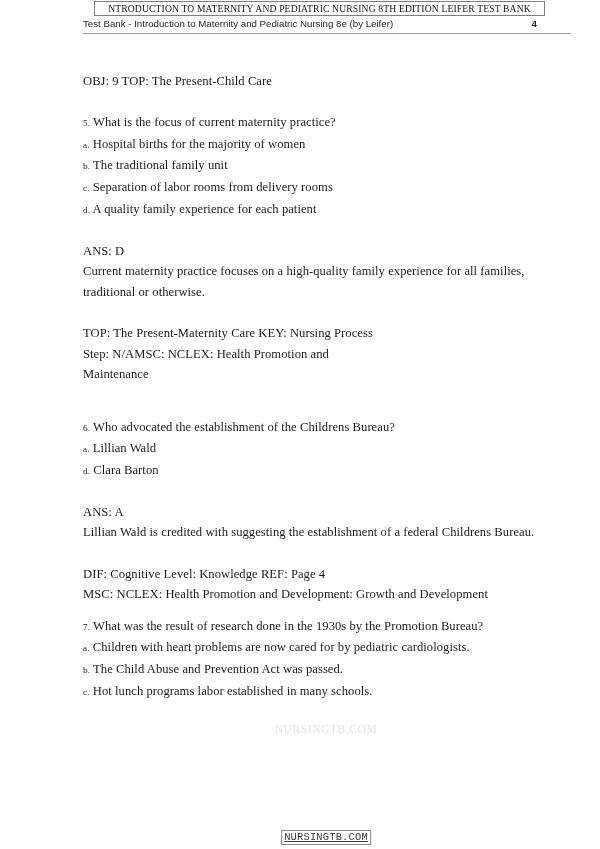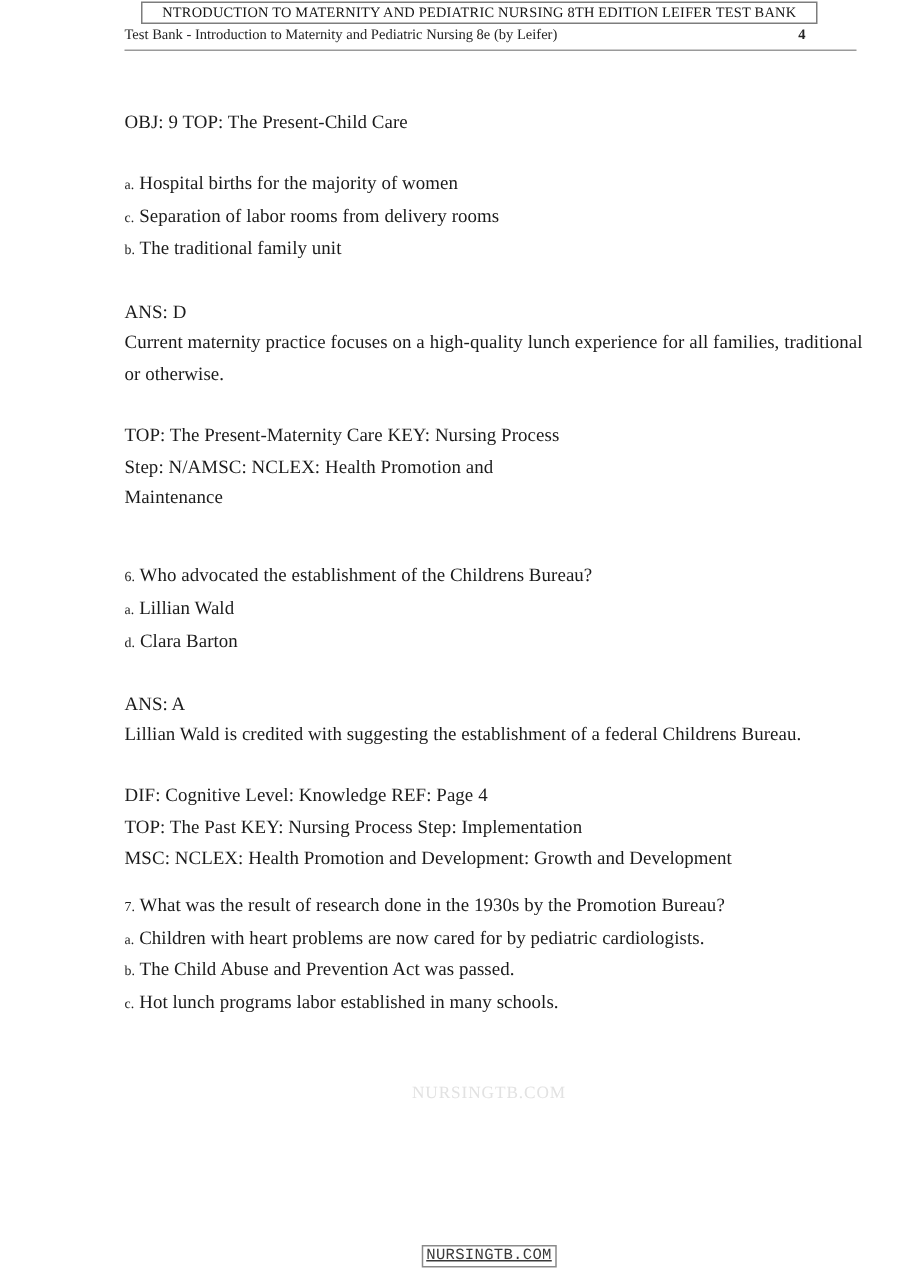--- a/index.html
+++ b/index.html
@@ -36,21 +36,21 @@
     text-align: center;
   }
 
   .running-head {
     position: absolute;
     left: 57px;
     top: 17px;
     width: 488px;
     height: 16px;
     border-bottom: 1px solid #9a9a9a;
-    font-family: Liberation Serif, serif;
+    font-family: Liberation Sans, sans-serif;
     font-size: 9.7px;
     line-height: 14px;
     color: #242424;
     white-space: nowrap;
   }
   .running-head .rh-label {
     position: absolute;
     left: 0;
     top: 0;
   }
@@ -126,36 +126,44 @@
     <span class="rh-page">4</span>
   </div>
 
   <div class="body">
 
     <div class="line">OBJ: 9 TOP: The Present-Child Care</div>
 
     <div class="blank"></div>
 
     <div class="line">
+      <span class="marker">5.</span>
+      <span>What is the focus of current maternity practice?</span>
+    </div>
+    <div class="line">
       <span class="marker">a.</span>
       <span>Hospital births for the majority of women</span>
     </div>
     <div class="line">
+      <span class="marker">b.</span>
+      <span>The traditional family unit</span>
+    </div>
+    <div class="line">
       <span class="marker">c.</span>
       <span>Separation of labor rooms from delivery rooms</span>
     </div>
     <div class="line">
-      <span class="marker">b.</span>
-      <span>The traditional family unit</span>
+      <span class="marker">d.</span>
+      <span>A quality family experience for each patient</span>
     </div>
 
     <div class="blank"></div>
 
     <div class="line">ANS: D</div>
-    <div class="line wrap">Current maternity practice focuses on a high-quality lunch experience for all families, traditional or otherwise.</div>
+    <div class="line wrap">Current maternity practice focuses on a high-quality family experience for all families, traditional or otherwise.</div>
 
     <div class="blank"></div>
 
     <div class="line">TOP: The Present-Maternity Care KEY: Nursing Process</div>
     <div class="line">Step: N/AMSC: NCLEX: Health Promotion and</div>
     <div class="line">Maintenance</div>
 
     <div class="blank"></div>
     <div class="blank-sm"></div>
 
@@ -173,21 +181,20 @@
     </div>
 
     <div class="blank"></div>
 
     <div class="line">ANS: A</div>
     <div class="line">Lillian Wald is credited with suggesting the establishment of a federal Childrens Bureau.</div>
 
     <div class="blank"></div>
 
     <div class="line">DIF: Cognitive Level: Knowledge REF: Page 4</div>
-    <div class="line">TOP: The Past KEY: Nursing Process Step: Implementation</div>
     <div class="line">MSC: NCLEX: Health Promotion and Development: Growth and Development</div>
 
     <div class="blank-sm"></div>
 
     <div class="line">
       <span class="marker">7.</span>
       <span>What was the result of research done in the 1930s by the Promotion Bureau?</span>
     </div>
     <div class="line">
       <span class="marker">a.</span>

